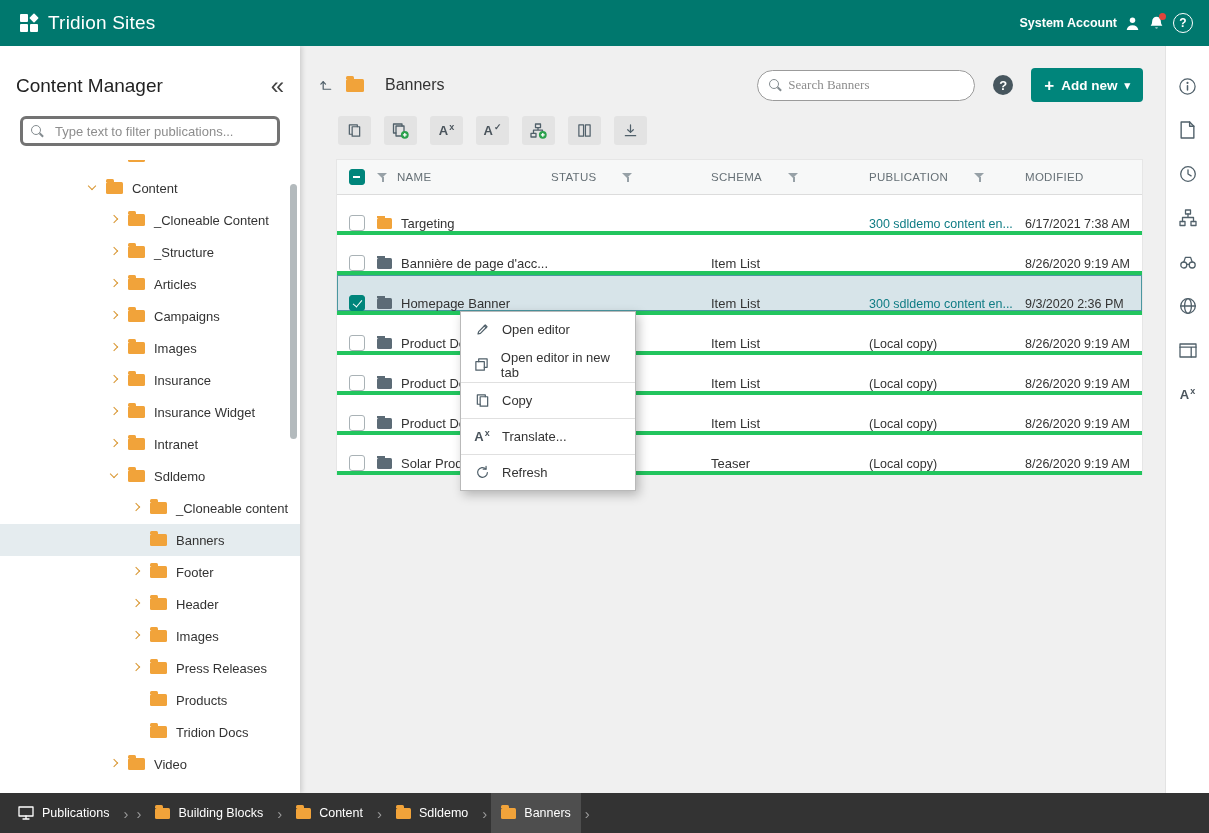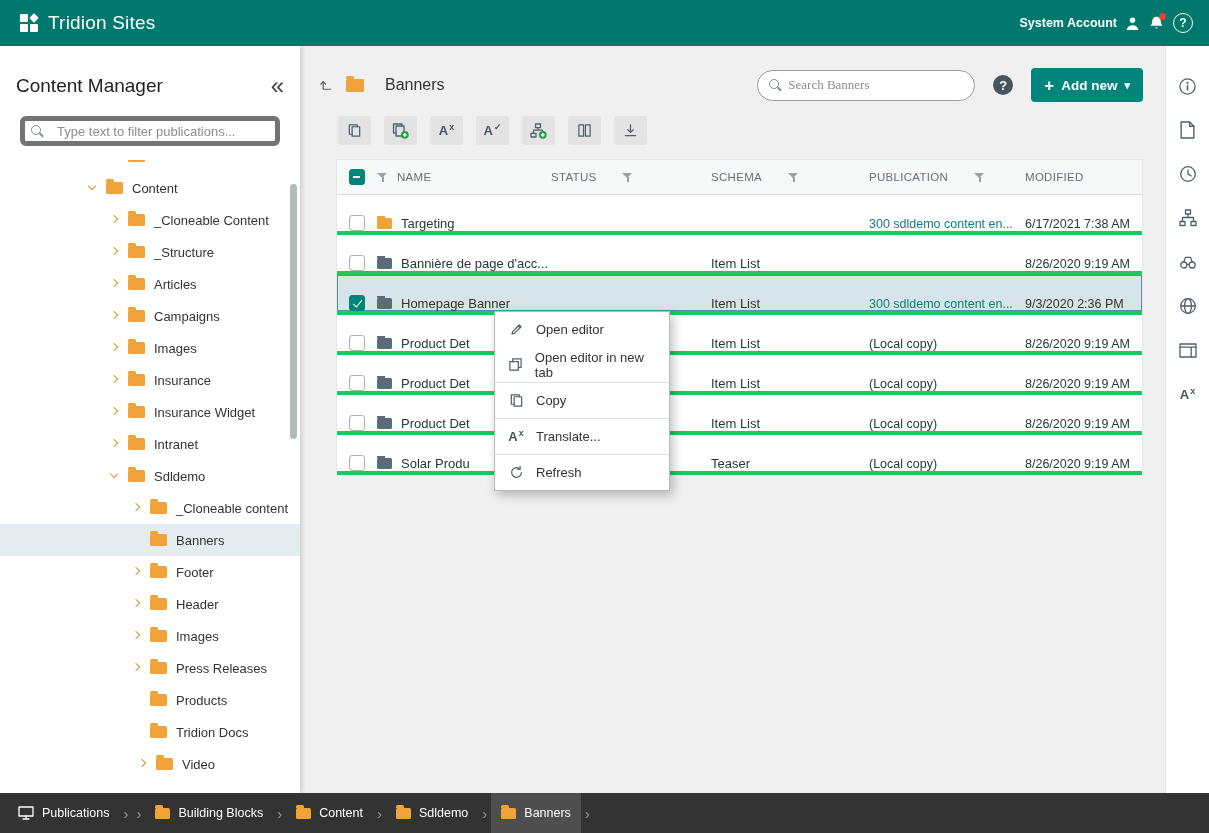--- a/index.html
+++ b/index.html
@@ -20,21 +20,21 @@
 .dot{position:absolute;top:-2px;right:-2px;width:7px;height:7px;background:#e2443b;border-radius:50%}
 .helptop{width:20px;height:20px;border:1.5px solid #fff;border-radius:50%;color:#fff;font-size:12px;font-weight:bold;display:flex;align-items:center;justify-content:center;cursor:pointer}
 
 
 .sidebar{position:absolute;top:46px;left:0;width:300px;bottom:40px;background:#fff;box-shadow:2px 0 5px rgba(0,0,0,.15);z-index:2}
 .sidebar-head{display:flex;align-items:center;justify-content:space-between;padding:28px 16px 10px 16px}
 .sidetitle{font-size:19px;color:#222}
 .collapse{font-size:24px;color:#444;line-height:1;cursor:pointer}
 .filter{position:relative;margin:8px 20px 14px 20px}
 .filter .mag{position:absolute;left:10px;top:8px}
-.filterinput{width:100%;height:30px;border:5px solid #737373;border-radius:6px;padding:0 10px 0 32px;font-size:13px;font-family:inherit;color:#333;outline:none;background:#fff}
+.filterinput{width:100%;height:30px;border:3px solid #737373;border-radius:6px;padding:0 10px 0 32px;font-size:13px;font-family:inherit;color:#333;outline:none;background:#fff}
 .filterinput::placeholder{color:#8d8d8d}
 .tree{overflow:hidden;height:calc(100% - 128px)}
 .tree-item{height:32px;display:flex;align-items:center;font-size:13px;color:#333;cursor:pointer;white-space:nowrap}
 .tree-item.sel{background:#e5ecef}
 .tree-item.clip{margin-top:-20px}
 .tlabel{white-space:nowrap}
 .chev{width:10px;height:10px;flex:0 0 10px;position:relative;margin-right:8px}
 .chev::before{content:'';position:absolute;width:5px;height:5px;border-right:1.7px solid #d8952f;border-bottom:1.7px solid #d8952f;left:1px;top:1px;transform:rotate(-45deg)}
 .chev.expanded::before{transform:rotate(45deg);top:0}
 .chev.none::before{display:none}
@@ -80,21 +80,21 @@
 .cb.checked::after{content:'';position:absolute;left:4.5px;top:1.5px;width:4px;height:8px;border-right:1.8px solid #fff;border-bottom:1.8px solid #fff;transform:rotate(40deg)}
 .cb.indeterminate{background:#00857b;border-color:#00857b}
 .cb.indeterminate::after{content:'';position:absolute;left:3px;top:6px;width:7px;height:2px;background:#fff}
 .funnel{width:12px;height:11px;position:relative;display:inline-block;cursor:pointer}
 .funnel::before{content:'';position:absolute;left:0;top:1px;border-left:5.5px solid transparent;border-right:5.5px solid transparent;border-top:5px solid #97a1a7}
 .funnel::after{content:'';position:absolute;left:4.5px;top:5px;width:2px;height:5px;background:#97a1a7}
 .h-name .funnel{margin-right:8px}
 .h-after .funnel{margin-left:26px}
 
 
-.menu{position:absolute;left:494px;top:311px;width:176px;background:#fff;border:1px solid #b9b9b9;box-shadow:3px 4px 10px rgba(0,0,0,.25);z-index:8}
+.menu{position:absolute;left:460px;top:311px;width:176px;background:#fff;border:1px solid #b9b9b9;box-shadow:3px 4px 10px rgba(0,0,0,.25);z-index:8}
 .mitem{height:35px;display:flex;align-items:center;gap:11px;padding:0 12px;font-size:13px;color:#333;cursor:pointer}
 .mitem.accent{color:#00857b}
 .mic{width:18px;display:flex;justify-content:center;align-items:center}
 .mdiv{height:1px;background:#e0e0e0}
 .axt{font-weight:bold;color:#4a545c;font-size:13px;line-height:1;font-style:normal}
 .axt i{font-style:normal;font-size:9px;vertical-align:super;margin-left:1px}
 
 
 .rail{position:absolute;top:46px;right:0;width:44px;bottom:40px;background:#fff;border-left:1px solid #e3e3e3;display:flex;flex-direction:column;align-items:center;padding-top:28px;gap:20px;z-index:2}
 .rbtn{width:24px;height:24px;display:flex;align-items:center;justify-content:center;cursor:pointer}
@@ -257,21 +257,21 @@
     <span class="folder"></span>
     <span class="tlabel">Products</span>
   </div>
 
   <div class="tree-item" style="padding-left: 132px;">
     <span class="chev none"></span>
     <span class="folder"></span>
     <span class="tlabel">Tridion Docs</span>
   </div>
 
-  <div class="tree-item" style="padding-left: 110px; margin-left: 28px;">
+  <div class="tree-item" style="padding-left: 110px;">
     <span class="chev collapsed"></span>
     <span class="folder"></span>
     <span class="tlabel">Video</span>
   </div>
 </div>
     <span class="sb"></span>
   </aside>
 
   <main class="main">
     <div class="main-head">

